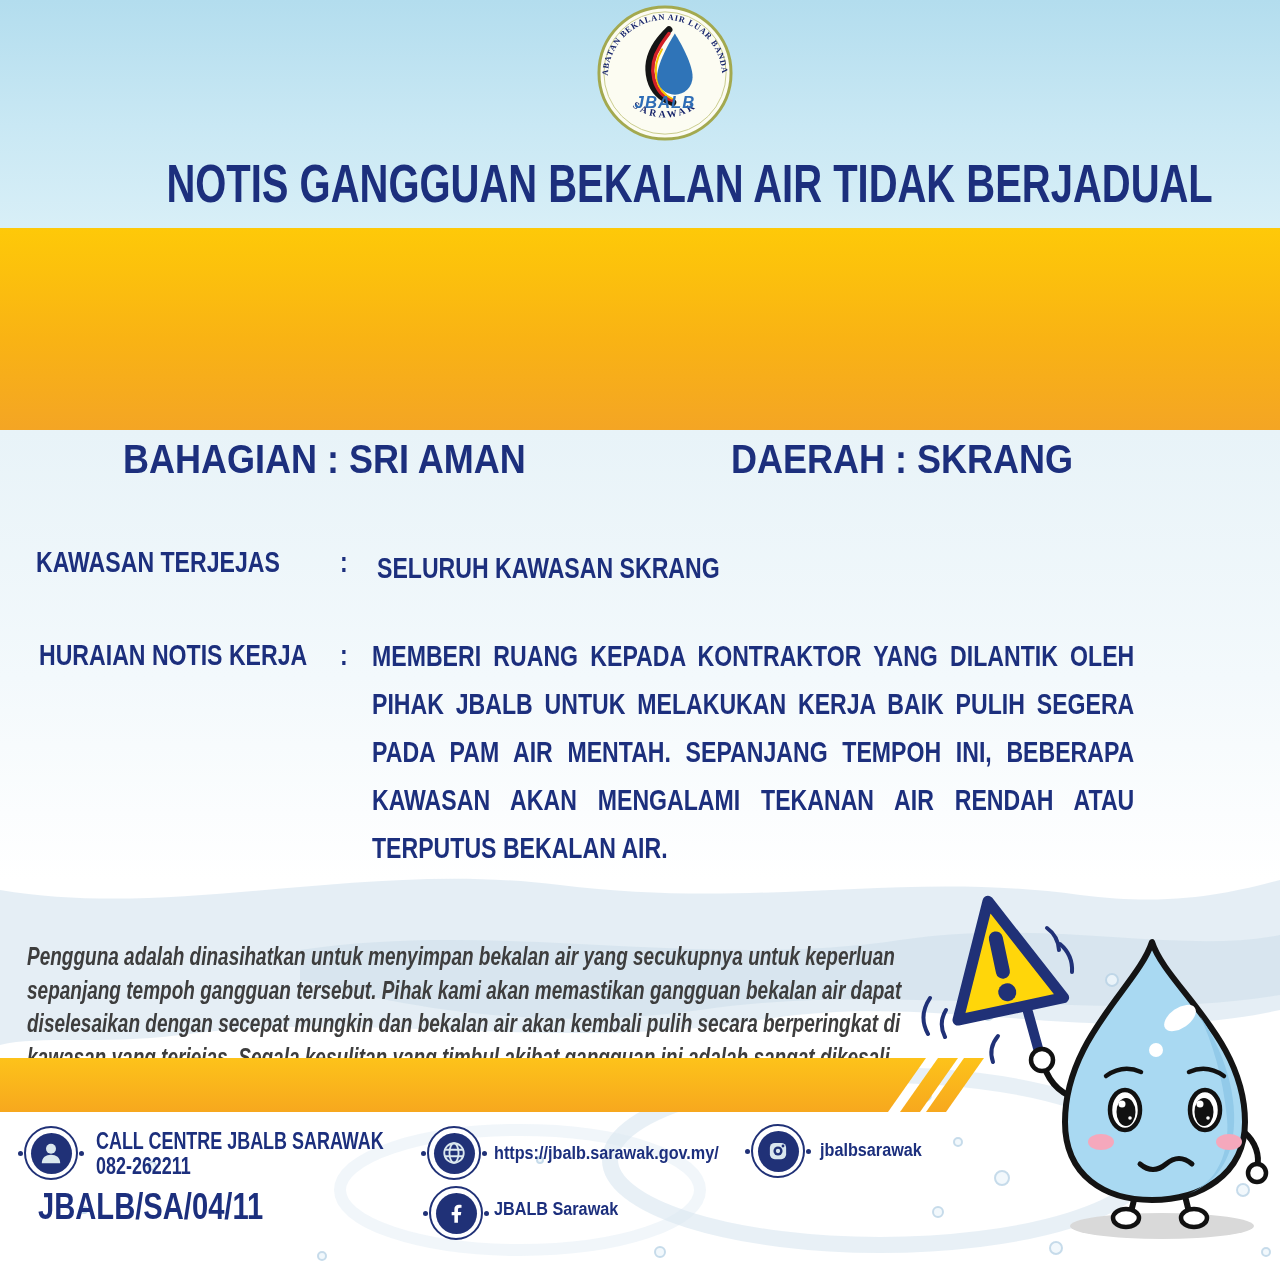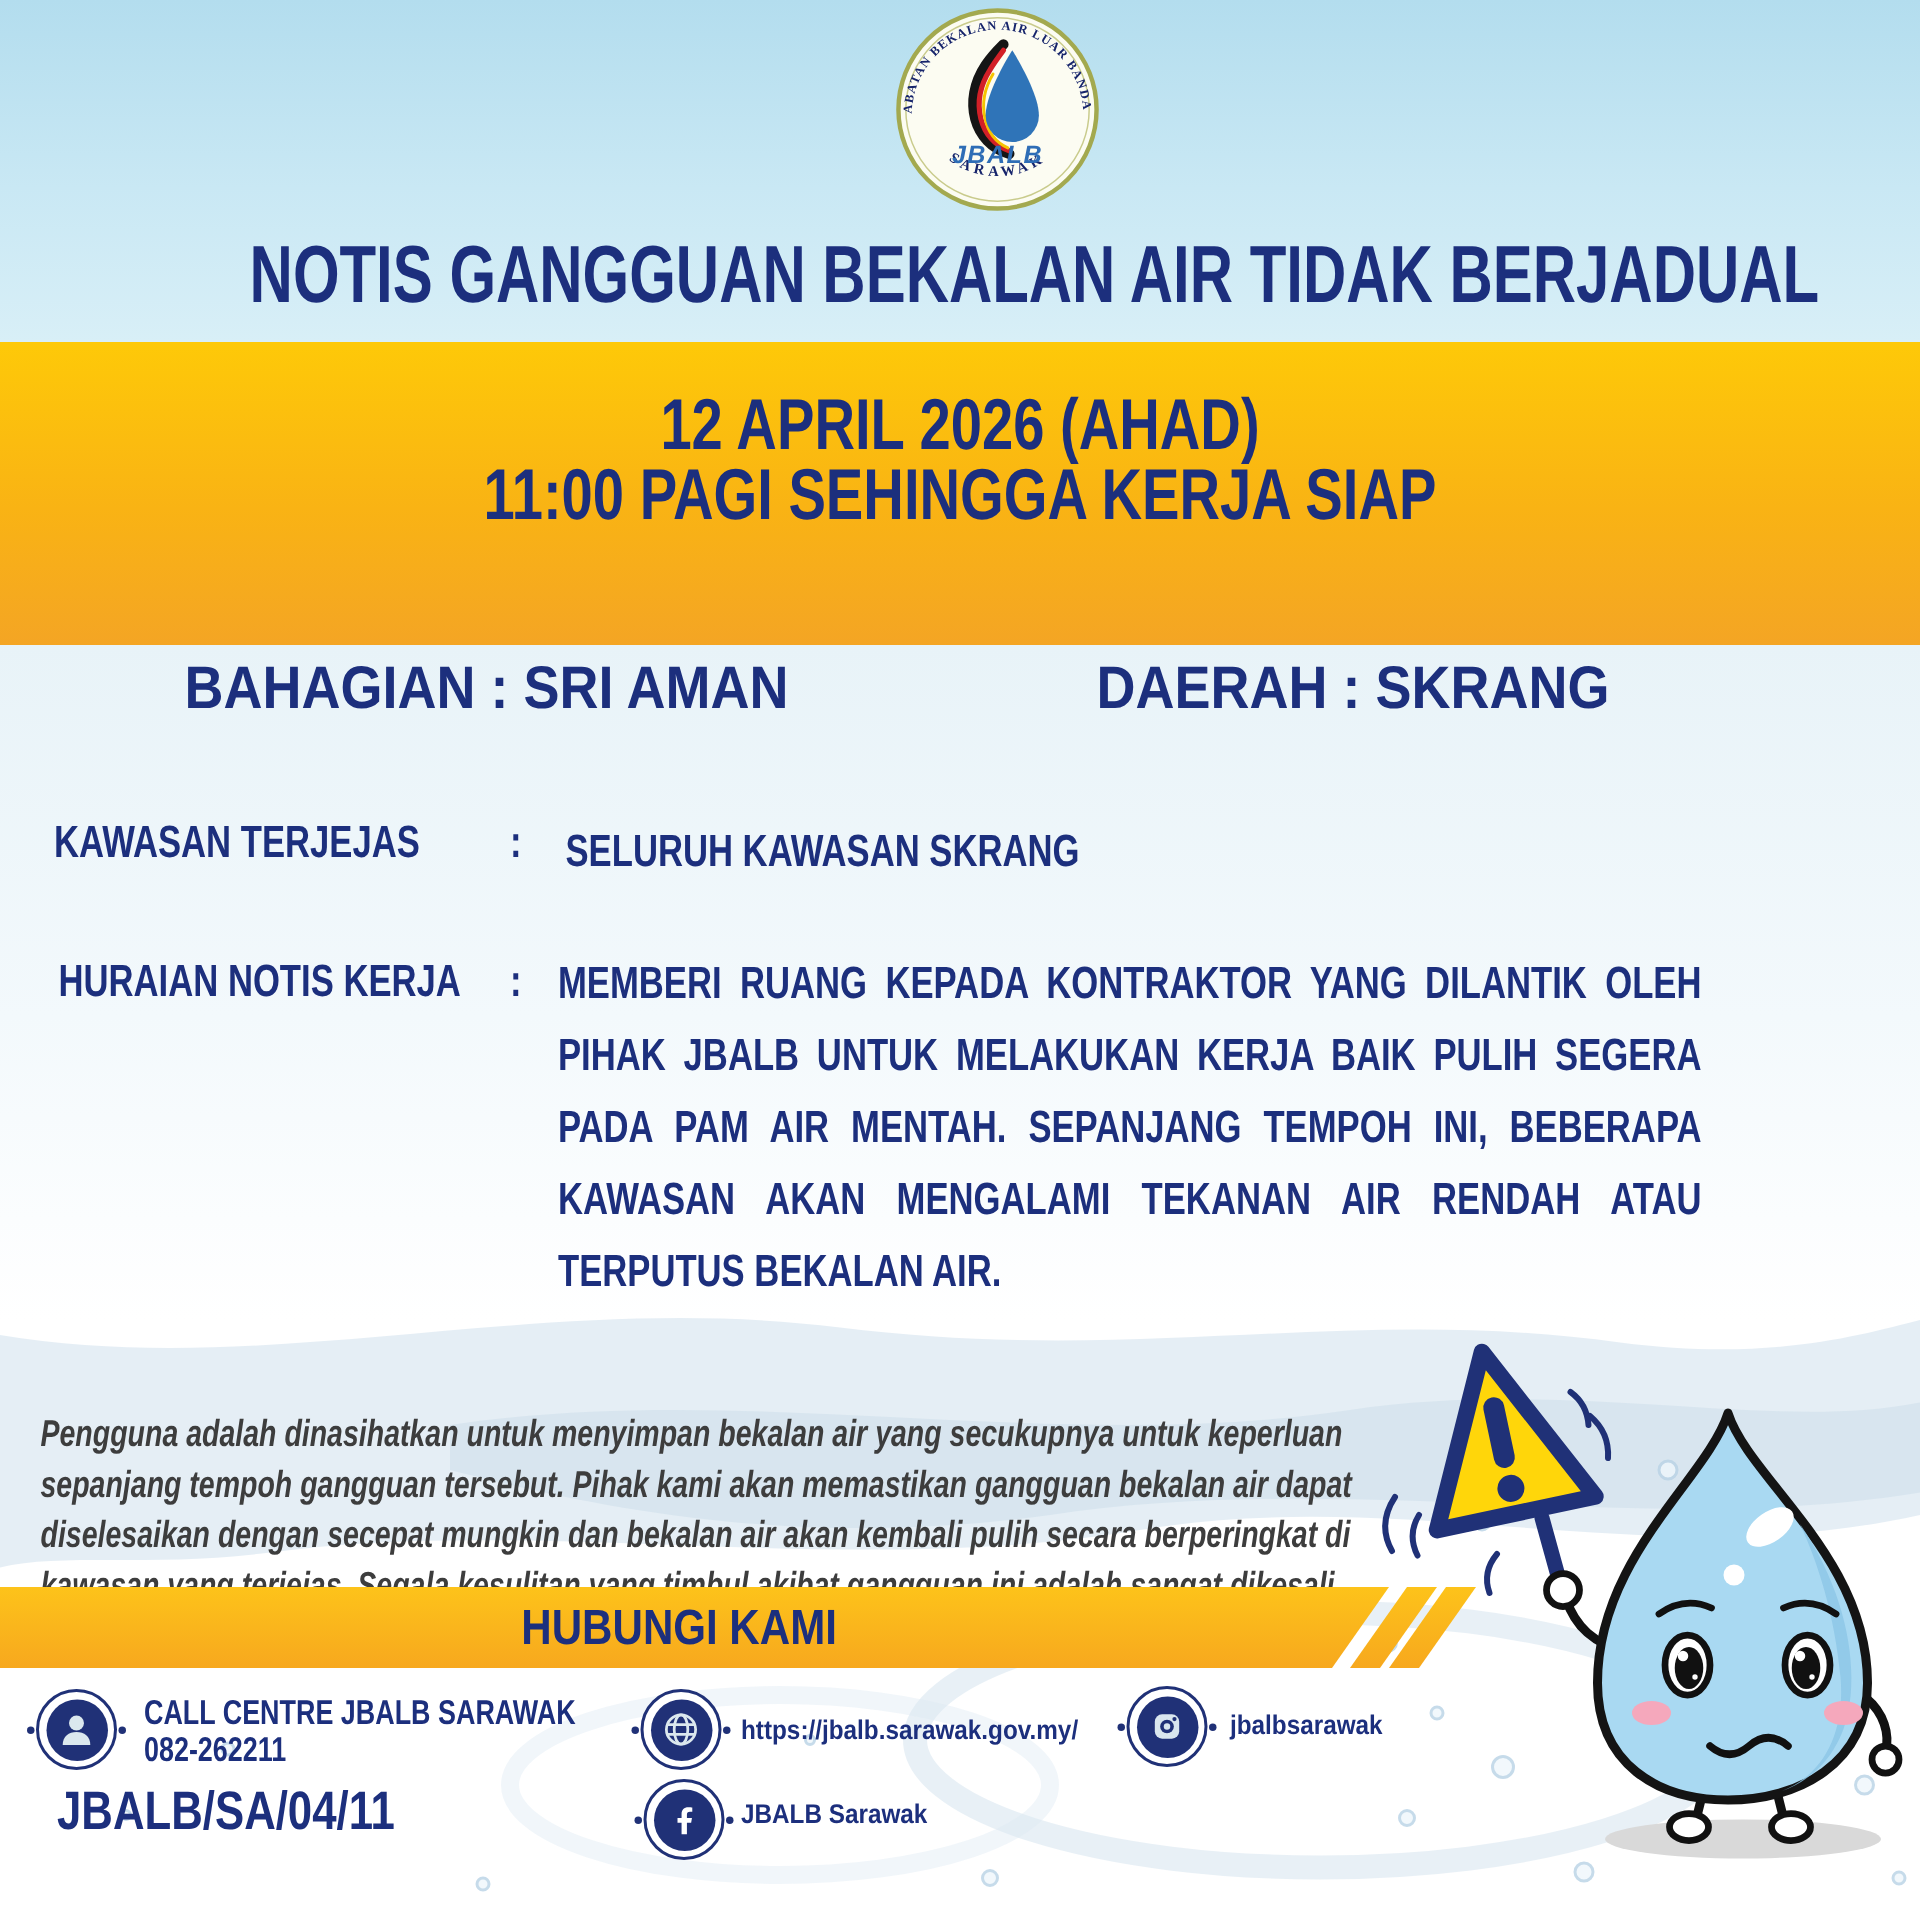--- a/index.html
+++ b/index.html
@@ -104,24 +104,20 @@
       <path d="M78,100 C54,93 46,64 62,40 C66,34 70,30 74,26" stroke="#151515" stroke-width="7" fill="none" stroke-linecap="round"></path>
       <path d="M78,98 C58,91 51,65 65,43 C68,38 71,34 74,30" stroke="#d22027" stroke-width="3.5" fill="none" stroke-linecap="round"></path>
       <path d="M77,96 C61,89 55,66 67,46" stroke="#f5c400" stroke-width="2" fill="none" stroke-linecap="round"></path>
       <path d="M80,30 C80,30 62,58 62,74 a18,18 0 0 0 36,0 C98,58 80,30 80,30 Z" fill="#2f74b8"></path>
     </g>
     <text x="70" y="106" text-anchor="middle" font-size="17" font-weight="bold" font-style="italic" fill="#2e6db6" letter-spacing="1">JBALB</text>
   </svg>
 
   <div class="abs title">NOTIS GANGGUAN BEKALAN AIR TIDAK BERJADUAL</div>
 
-  <div class="abs date-text">
-    <div>12 APRIL 2026 (AHAD)</div>
-    <div>11:00 PAGI SEHINGGA KERJA SIAP</div>
-  </div>
 
   <div class="abs region" style="top:437px;left:123px;">BAHAGIAN : SRI AMAN</div>
   <div class="abs region" style="top:437px;left:731px;">DAERAH : SKRANG</div>
 
   <div class="abs lblc" style="top:545px;left:36px;">KAWASAN TERJEJAS</div>
   <div class="abs lblc" style="top:545px;left:340px;">:</div>
   <div class="abs lblc" style="top:551px;left:377px;">SELURUH KAWASAN SKRANG</div>
 
   <div class="abs lblc" style="top:638px;left:39px;">HURAIAN NOTIS KERJA</div>
   <div class="abs lblc" style="top:638px;left:340px;">:</div>
@@ -136,23 +132,20 @@
   <div class="abs advisory">
     <div>Pengguna adalah dinasihatkan untuk menyimpan bekalan air yang secukupnya untuk keperluan</div>
     <div>sepanjang tempoh gangguan tersebut. Pihak kami akan memastikan gangguan bekalan air dapat</div>
     <div>diselesaikan dengan secepat mungkin dan bekalan air akan kembali pulih secara berperingkat di</div>
     <div>kawasan yang terjejas. Segala kesulitan yang timbul akibat gangguan ini adalah sangat dikesali.</div>
   </div>
 
   <div class="abs hub-band"></div>
   <div class="abs hub-stripe1"></div>
   <div class="abs hub-stripe2"></div>
-  <div class="abs hub-text">
-    <span>HUBUNGI KAMI</span>
-  </div>
 
   <div class="abs ci" style="top:1126px;left:24px;">
     <div class="inner">
       <svg width="26" height="26" viewBox="0 0 24 24">
         <circle cx="12" cy="8" r="4.6" fill="#dbe8ee"></circle>
         <path d="M3.5,21.5 c0-5.5 3.8-8 8.5-8 s8.5,2.5 8.5,8 z" fill="#dbe8ee"></path>
       </svg>
     </div>
   </div>
   <div class="abs ct-big" style="top:1129px;left:96px;">

